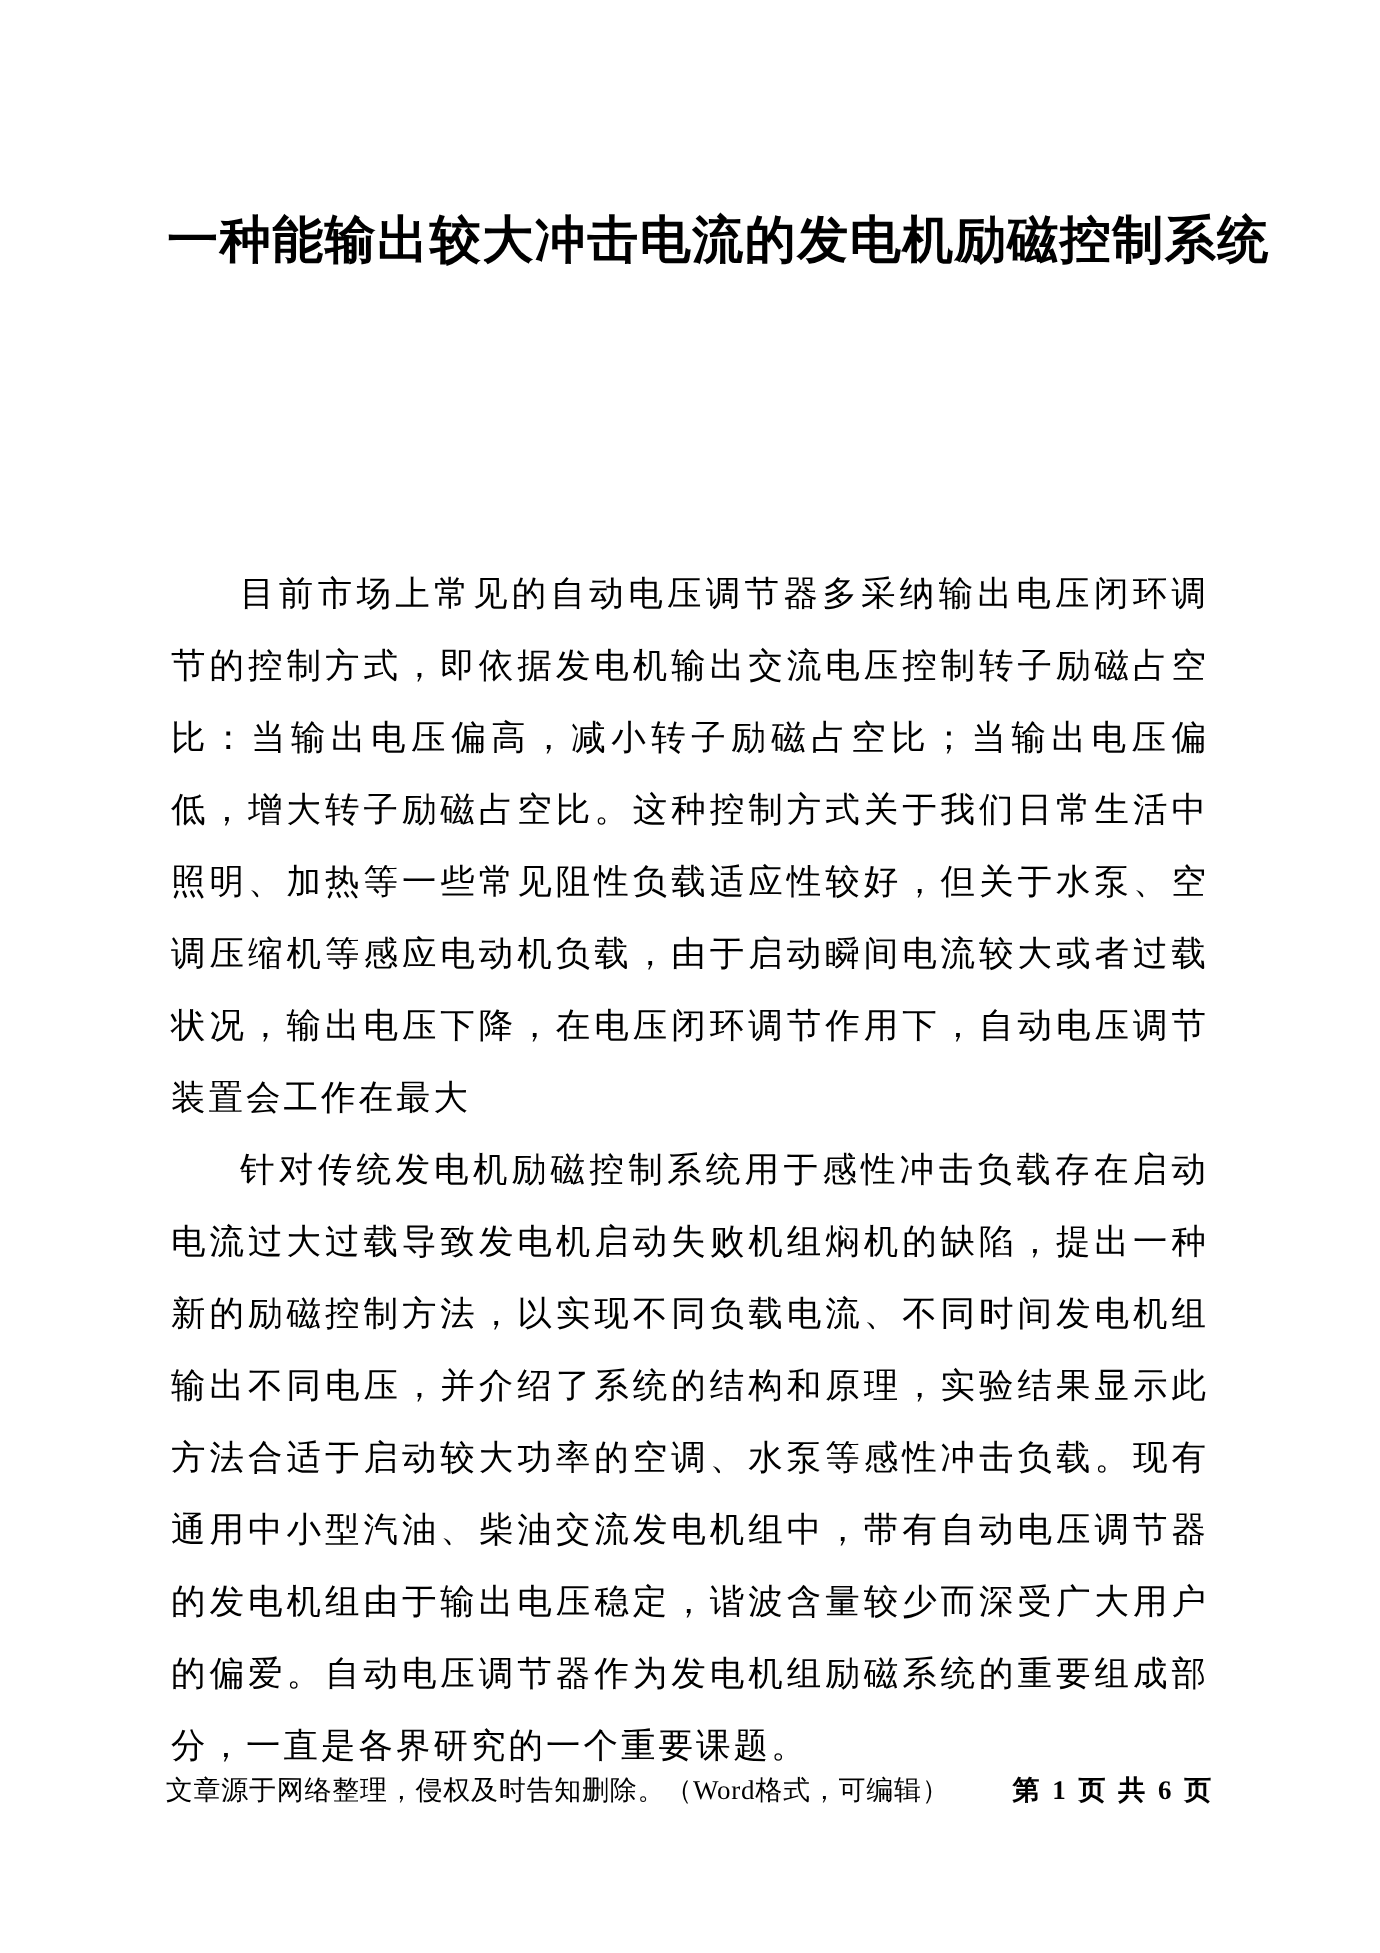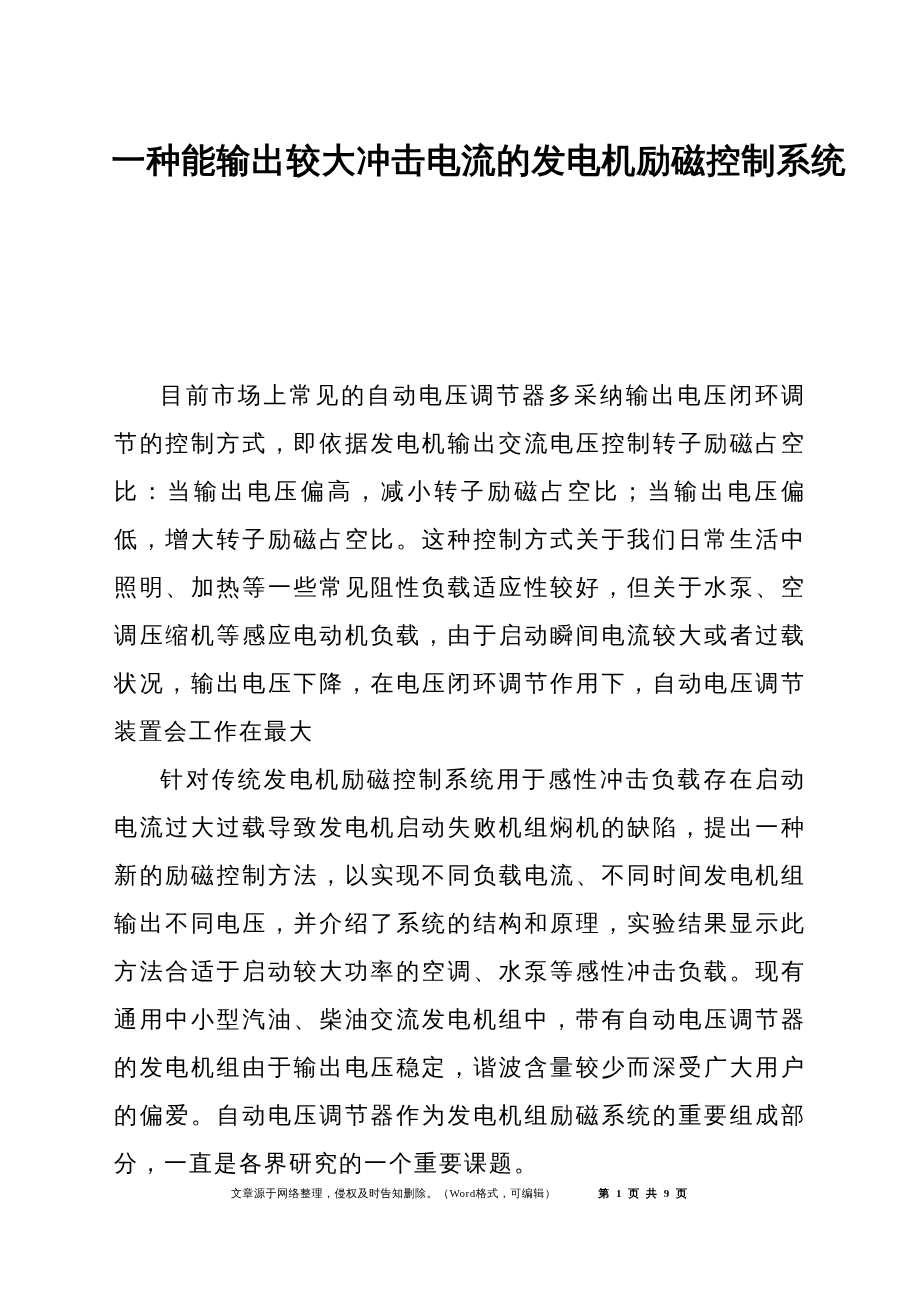--- a/index.html
+++ b/index.html
@@ -43,21 +43,21 @@
   }
   .footer {
     position: absolute;
     left: 0;
     right: 0;
     top: 1182px;
     display: flex;
     justify-content: center;
     align-items: baseline;
     gap: 42px;
-    font-size: 11px;
+    font-size: 18px;
     line-height: 22px;
     text-align: right;
   }
   .footer .note {
     letter-spacing: 0.5px;
   }
   .footer .page-num {
     font-weight: bold;
     letter-spacing: 2px;
   }
@@ -69,16 +69,16 @@
 
   <h1 class="title">一种能输出较大冲击电流的发电机励磁控制系统</h1>
 
   <div class="content">
     <p>目前市场上常见的自动电压调节器多采纳输出电压闭环调节的控制方式，即依据发电机输出交流电压控制转子励磁占空比：当输出电压偏高，减小转子励磁占空比；当输出电压偏低，增大转子励磁占空比。这种控制方式关于我们日常生活中照明、加热等一些常见阻性负载适应性较好，但关于水泵、空调压缩机等感应电动机负载，由于启动瞬间电流较大或者过载状况，输出电压下降，在电压闭环调节作用下，自动电压调节装置会工作在最大</p>
     <p>针对传统发电机励磁控制系统用于感性冲击负载存在启动电流过大过载导致发电机启动失败机组焖机的缺陷，提出一种新的励磁控制方法，以实现不同负载电流、不同时间发电机组输出不同电压，并介绍了系统的结构和原理，实验结果显示此方法合适于启动较大功率的空调、水泵等感性冲击负载。现有通用中小型汽油、柴油交流发电机组中，带有自动电压调节器的发电机组由于输出电压稳定，谐波含量较少而深受广大用户的偏爱。自动电压调节器作为发电机组励磁系统的重要组成部分，一直是各界研究的一个重要课题。</p>
   </div>
 
   <div class="footer">
     <span class="note">文章源于网络整理，侵权及时告知删除。（Word格式，可编辑）</span>
-    <span class="page-num">第 1 页 共 9 页</span>
+    <span class="page-num">第 1 页 共 6 页</span>
   </div>
 
 </div>
 
 </body></html>

